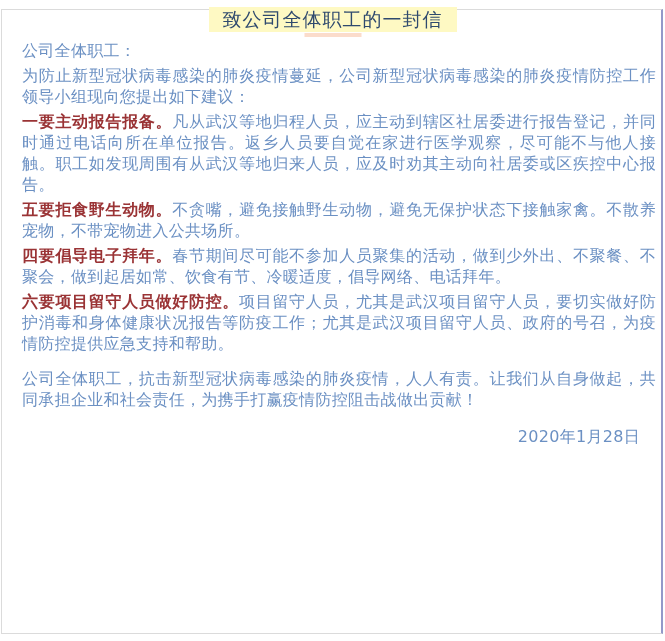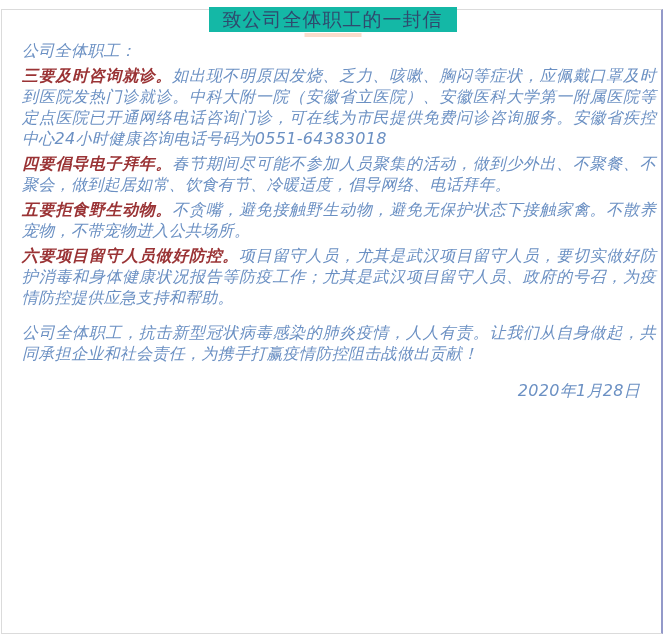--- a/index.html
+++ b/index.html
@@ -21,21 +21,21 @@
     border-left: 1px solid var(--border-gray);
     border-bottom: 1px solid var(--border-gray);
     border-right: 2px solid var(--border-right);
     z-index: 1;
   }
   .page-title {
     position: absolute;
     top: 7px;
     left: 50%;
     transform: translateX(-50%);
-    background: #14b8a6;
+    background: #fef9c3;
     padding: 0 14px;
     font-size: 19px;
     line-height: 25px;
     letter-spacing: 1px;
     color: var(--title-color);
     white-space: nowrap;
     z-index: 2;
   }
   .title-divider {
     position: absolute;
@@ -52,21 +52,21 @@
     left: 22px;
     top: 40px;
     width: 634px;
     z-index: 2;
     font-size: 16px;
     line-height: 21px;
     letter-spacing: 0.3px;
     color: var(--body-color);
     text-align: justify;
   }
-  .content p { margin: 0 0 4px 0; font-style: italic; }
+  .content p { margin: 0 0 4px 0; }
   .salutation { margin: 0; }
   .para-lead {
     color: var(--lead-color);
     font-weight: bold;
   }
   .closing { margin-top: 14px !important; }
   .signature {
     margin: 8px 0 0 0 !important;
     text-align: right;
   }
@@ -83,29 +83,30 @@
   <div class="article-box"></div>
 
   <div class="page-title">致公司全体职工的一封信</div>
 
   <div class="title-divider"></div>
 
   <div class="content">
 
     <p class="salutation">公司全体职工：</p>
 
+    <p>为防止新型冠状病毒感染的肺炎疫情蔓延，公司新型冠状病毒感染的肺炎疫情防控工作领导小组现向您提出如下建议：</p>
 
     <div>
+  <p><span class="para-lead">一要主动报告报备。</span><span>凡从武汉等地归程人员，应主动到辖区社居委进行报告登记，并同时通过电话向所在单位报告。返乡人员要自觉在家进行医学观察，尽可能不与他人接触。职工如发现周围有从武汉等地归来人员，应及时劝其主动向社居委或区疾控中心报告。</span></p>
 
 
-  <p><span class="para-lead">三要及时咨询就诊。</span><span>如出现不明原因发烧、乏力、咳嗽、胸闷等症状，应佩戴口罩及时到医院发热门诊就诊。中科大附一院（安徽省立医院）、安徽医科大学第一附属医院等定点医院已开通网络电话咨询门诊，可在线为市民提供免费问诊咨询服务。安徽省疾控中心24小时健康咨询电话号码为0551-64383018</span></p>
+
+  <p><span class="para-lead">五要拒食野生动物。</span><span>不贪嘴，避免接触野生动物，避免无保护状态下接触家禽。不散养宠物，不带宠物进入公共场所。</span></p>
 
   <p><span class="para-lead">四要倡导电子拜年。</span><span>春节期间尽可能不参加人员聚集的活动，做到少外出、不聚餐、不聚会，做到起居如常、饮食有节、冷暖适度，倡导网络、电话拜年。</span></p>
-
-  <p><span class="para-lead">五要拒食野生动物。</span><span>不贪嘴，避免接触野生动物，避免无保护状态下接触家禽。不散养宠物，不带宠物进入公共场所。</span></p>
 
   <p><span class="para-lead">六要项目留守人员做好防控。</span><span>项目留守人员，尤其是武汉项目留守人员，要切实做好防护消毒和身体健康状况报告等防疫工作；尤其是武汉项目留守人员、政府的号召，为疫情防控提供应急支持和帮助。</span></p>
 </div>
 
     <p class="closing">公司全体职工，抗击新型冠状病毒感染的肺炎疫情，人人有责。让我们从自身做起，共同承担企业和社会责任，为携手打赢疫情防控阻击战做出贡献！</p>
 
 
     <p class="date-line">2020年1月28日</p>
 
   </div>

